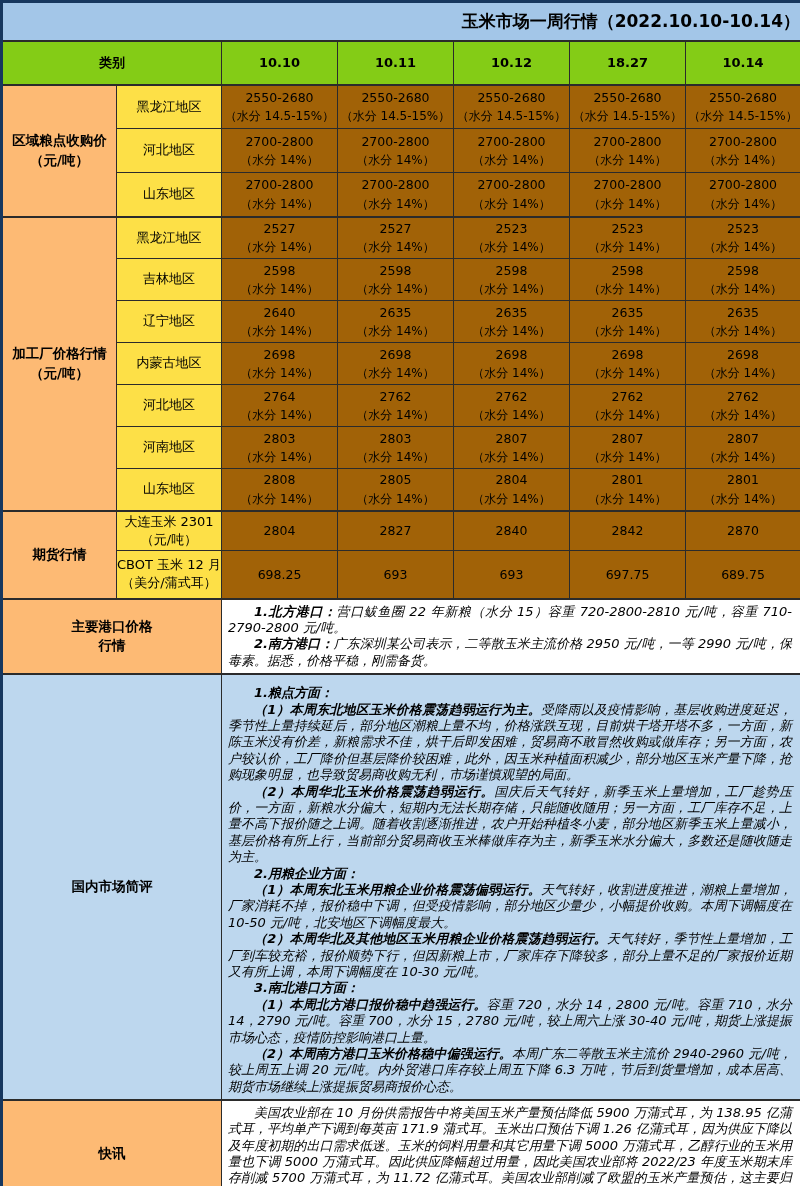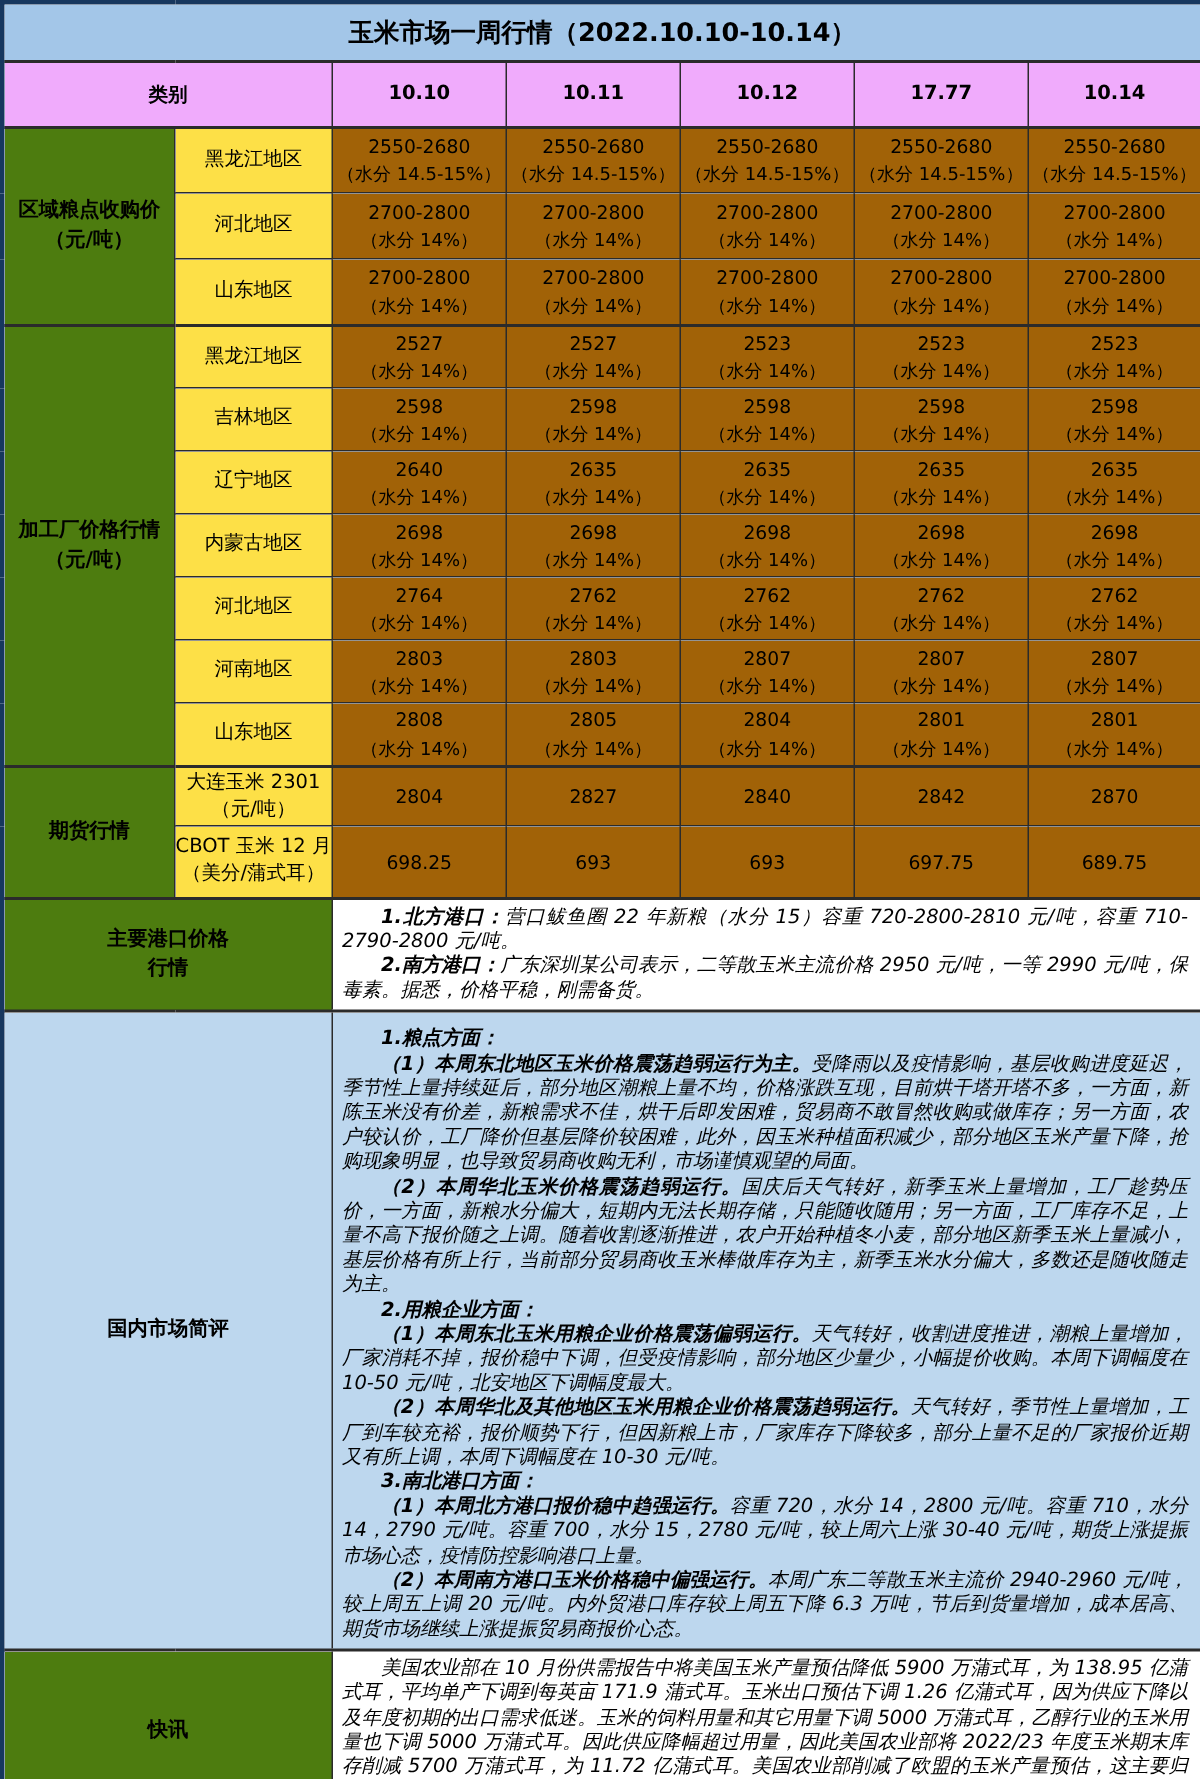--- a/index.html
+++ b/index.html
@@ -2,26 +2,26 @@
 <html><head>
 <meta charset="utf-8">
 <style>
   * { box-sizing: border-box; }
   html, body { margin: 0; padding: 0; background: #ffffff; }
   body { width: 800px; font-family: "DejaVu Sans", sans-serif; color: #000; }
   table.market { border-collapse: collapse; width: 800px; table-layout: fixed;
                  border: 3px solid #17375E; }
   td { border: 1px solid #2b2b2b; padding: 0; vertical-align: middle; overflow: hidden; }
 
-  .title-row td { background: #A3C6E8; height: 39px; text-align: center;
+  .title-row td { background: #A3C6E8; height: 39px; text-align: right;
                   font-weight: bold; font-size: 17px; border-bottom: 2px solid #2b2b2b; }
-  .header-row td { background: #f0abfc; height: 44px; text-align: center;
+  .header-row td { background: #84cc16; height: 44px; text-align: center;
                    font-weight: bold; font-size: 13px; border-bottom: 2px solid #2b2b2b; }
 
-  td.sec-label { background: #4d7c0f; font-weight: bold; text-align: center;
+  td.sec-label { background: #fdba74; font-weight: bold; text-align: center;
                  font-size: 13.5px; line-height: 1.45; }
   td.region { background: #fde047; text-align: center; font-size: 13px; line-height: 1.4; }
   td.val { background: #a16207; text-align: center; font-size: 12.5px; line-height: 1.55; }
   td.val .note { font-size: 12px; }
   tr.sec-top td { border-top: 2px solid #2b2b2b; }
 
   td.text-cell { background: #ffffff; font-size: 13px; line-height: 16.4px;
                  text-align: justify; padding: 4px 8px 4px 6px; vertical-align: middle; }
   td.text-cell p { margin: 0; text-indent: 2em; font-style: italic; }
   td.text-cell p b { font-weight: bold; }
@@ -46,21 +46,21 @@
   </colgroup>
   <tbody>
     <tr class="title-row">
       <td colspan="7">玉米市场一周行情（2022.10.10-10.14）</td>
     </tr>
     <tr class="header-row">
       <td colspan="2">类别</td>
       <td>10.10</td>
       <td>10.11</td>
       <td>10.12</td>
-      <td>17.77</td>
+      <td>18.27</td>
       <td>10.14</td>
     </tr>
 
     <tr class="sec-top" style="height: 44px;">
         <td class="sec-label" rowspan="3">
           <div>区域粮点收购价</div>
           <div>（元/吨）</div>
         </td>
         <td class="region">
           <div>黑龙江地区</div>

